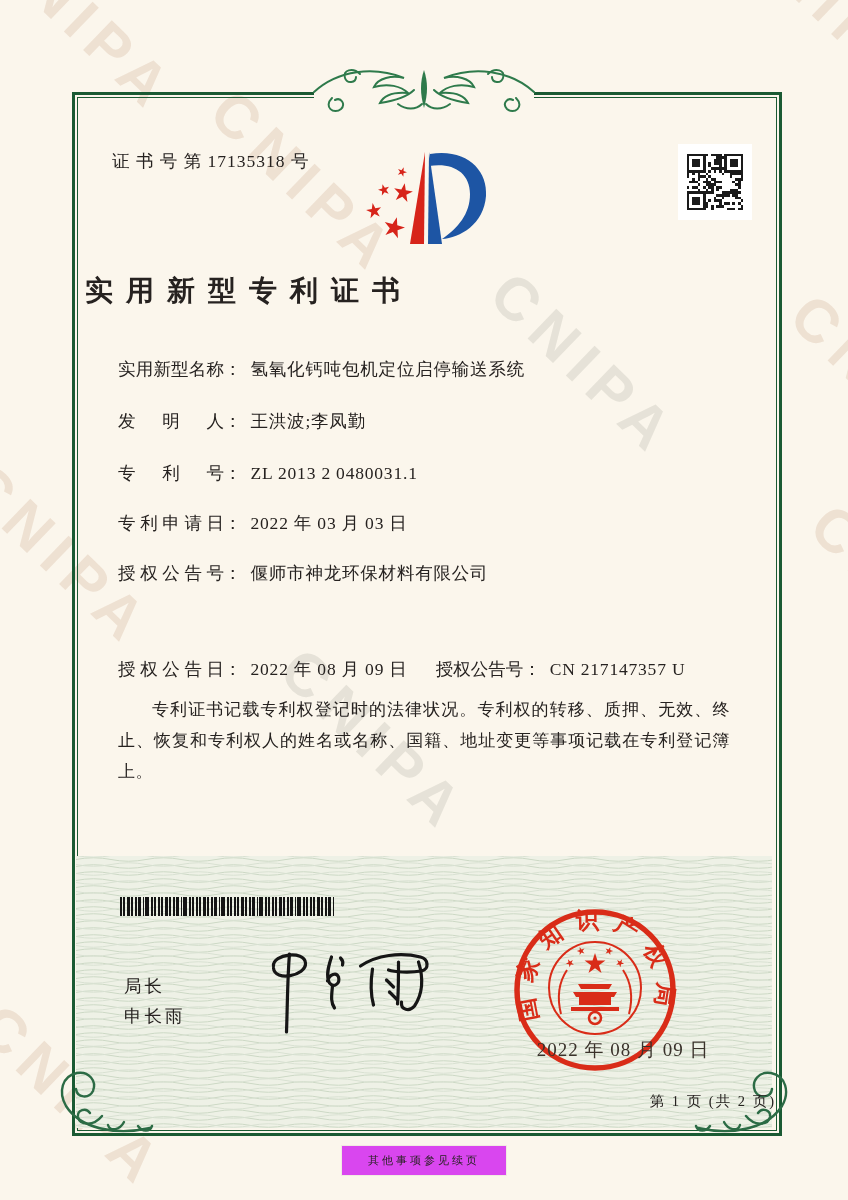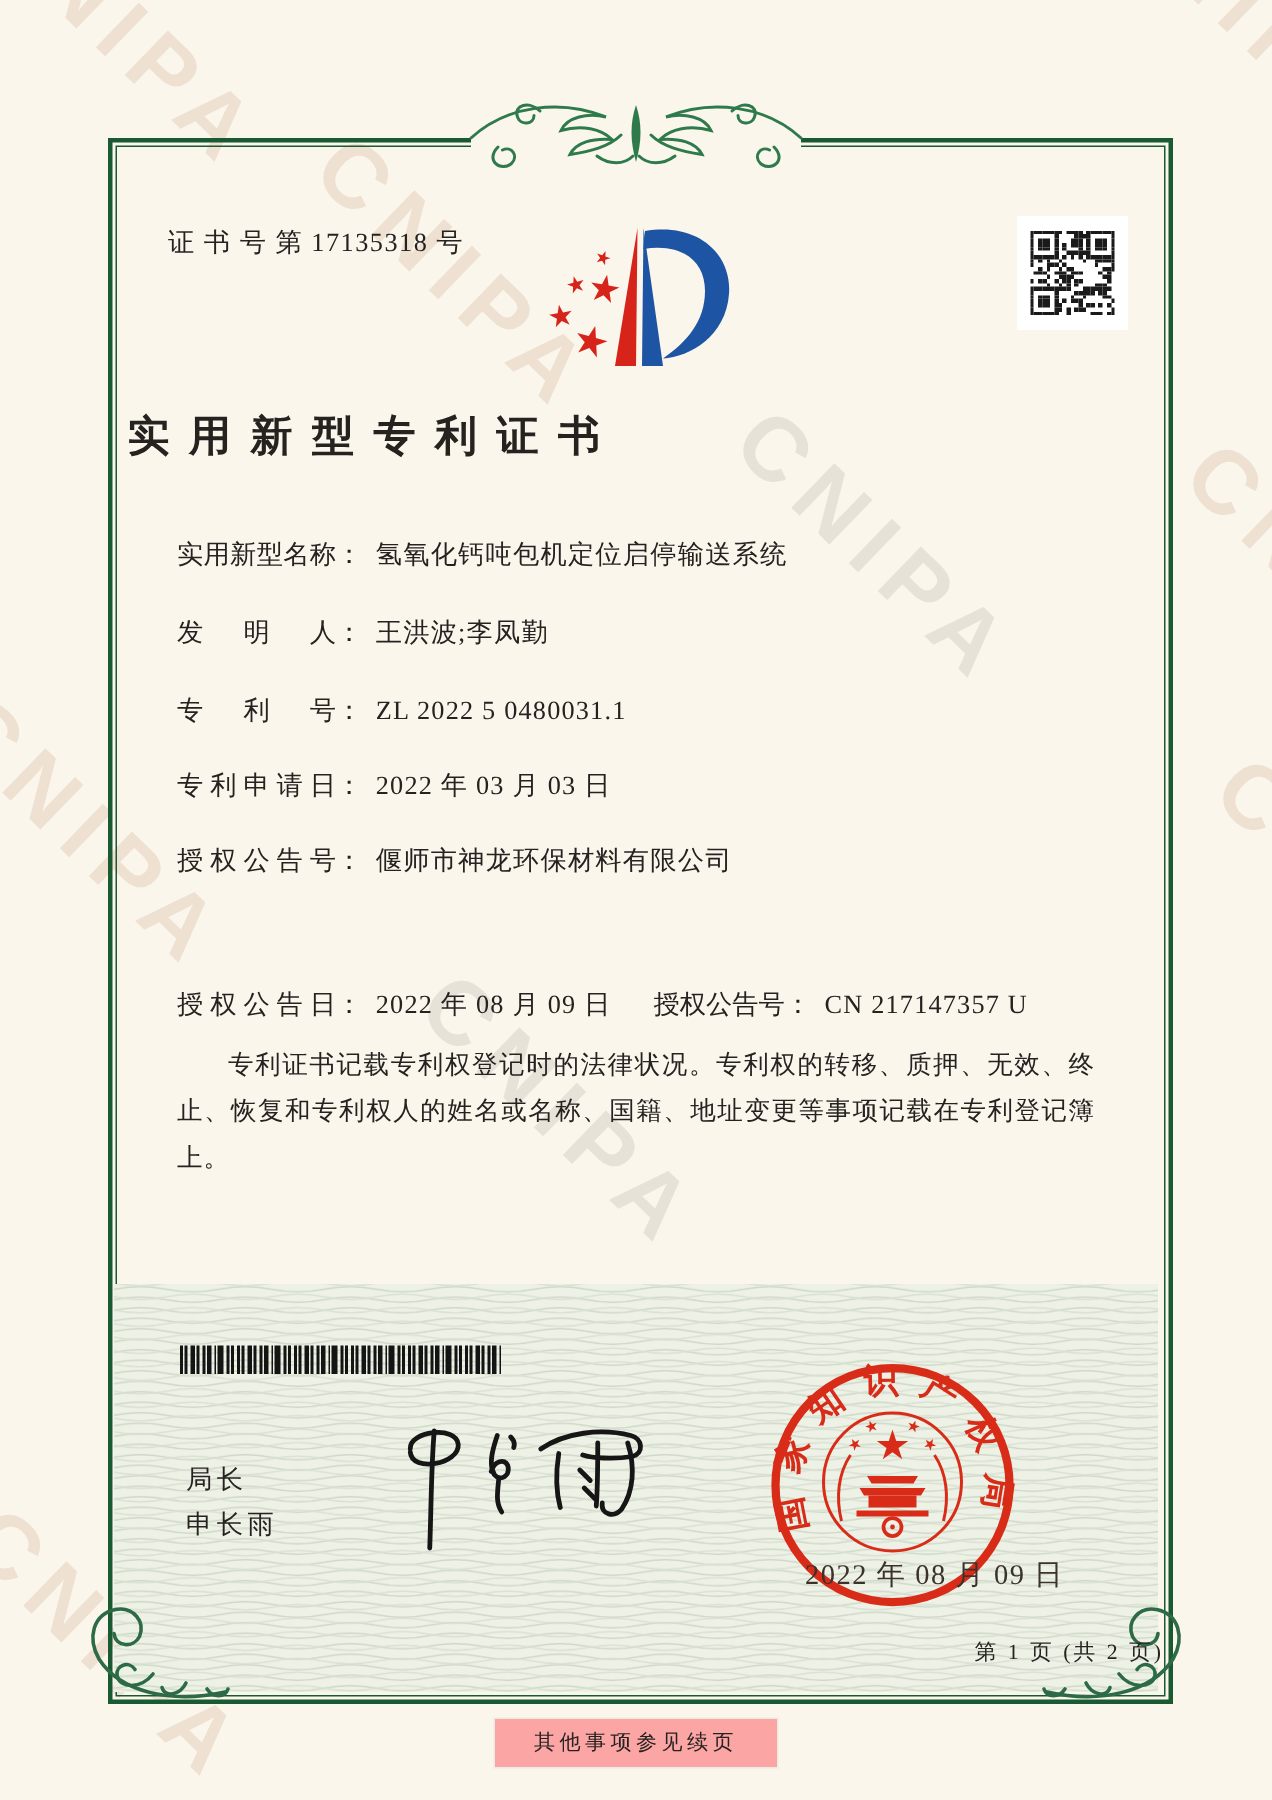--- a/index.html
+++ b/index.html
@@ -28,22 +28,22 @@
          letter-spacing:0.6px;}
   .paras p{margin:0;text-indent:2em;}
   .bars{left:120px;top:897px;width:220px;height:19px;display:flex;align-items:stretch;}
   .bars i{display:block;background:#141414;height:100%;}
   .signer{left:124px;font-size:17.5px;letter-spacing:3px;}
   .sig{left:246px;top:942px;}
   .seal{left:509px;top:904px;mix-blend-mode:multiply;z-index:4;}
   .seal-date{left:516px;top:1037px;width:214px;text-align:center;font-size:19px;
              letter-spacing:1px;color:#3a322b;z-index:5;}
   .pageno{left:72px;width:704px;top:1092px;text-align:right;font-size:14.5px;letter-spacing:2px;}
-  .contnote{left:50%;transform:translateX(-50%);top:1146px;background:#fca5a5;
-            padding:7px 26px;font-size:14px;letter-spacing:3px;box-shadow:0 0 0 1px rgba(120,110,90,0.08);}
+  .contnote{left:50%;transform:translateX(-50%);top:1146px;background:#d946ef;
+            padding:7px 26px;font-size:11px;letter-spacing:3px;box-shadow:0 0 0 1px rgba(120,110,90,0.08);}
   .qr{left:678px;top:144px;width:74px;height:76px;background:#ffffff;display:flex;
       align-items:center;justify-content:center;}
   .qr-grid{display:grid;grid-template-columns:repeat(21,2.7px);grid-auto-rows:2.7px;}
   .qr-grid i{display:block;}
   .qr-grid i.d{background:#1a1a1a;}
   svg{display:block;}
 </style>
 </head>
 <body>
 
@@ -582,21 +582,21 @@
 
     <div class="abs title">实用新型专利证书</div>
 
     <div class="abs frow" style="top:357px">
       <span class="f-label">实用新型名称</span><span class="f-colon">：</span><span class="f-value">氢氧化钙吨包机定位启停输送系统</span>
     </div>
     <div class="abs frow" style="top:409px">
       <span class="f-label">发明人</span><span class="f-colon">：</span><span class="f-value">王洪波;李凤勤</span>
     </div>
     <div class="abs frow" style="top:461px">
-      <span class="f-label">专利号</span><span class="f-colon">：</span><span class="f-value">ZL 2022 5 0480031.1</span>
+      <span class="f-label">专利号</span><span class="f-colon">：</span><span class="f-value">ZL 2013 2 0480031.1</span>
     </div>
     <div class="abs frow" style="top:511px">
       <span class="f-label">专利申请日</span><span class="f-colon">：</span><span class="f-value">2022 年 03 月 03 日</span>
     </div>
     <div class="abs frow" style="top:561px">
       <span class="f-label">授权公告号</span><span class="f-colon">：</span><span class="f-value">偃师市神龙环保材料有限公司</span>
     </div>
     <div class="abs frow" style="top:657px">
       <span class="f-label">授权公告日</span><span class="f-colon">：</span><span class="f-value">2022 年 08 月 09 日</span><span class="grant2"><span>授权公告号</span><span>：</span><span class="f-value">CN 217147357 U</span></span>
     </div>

